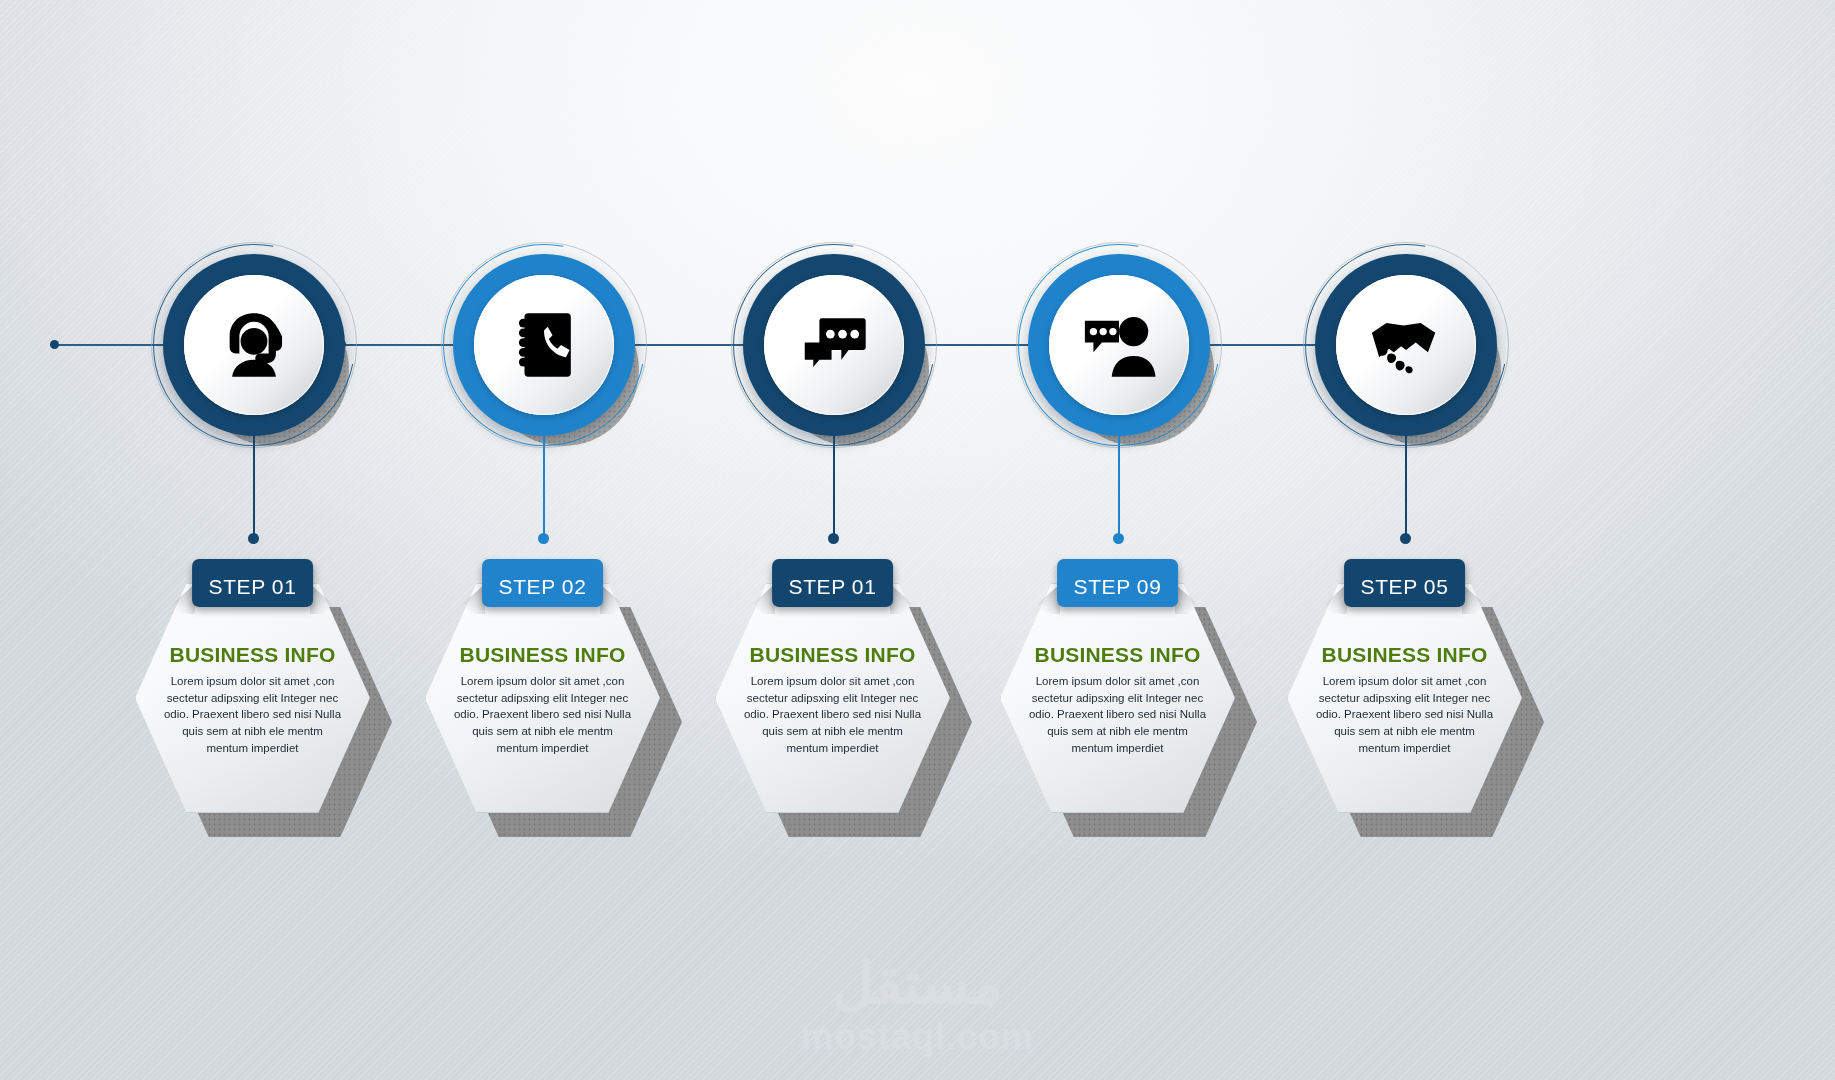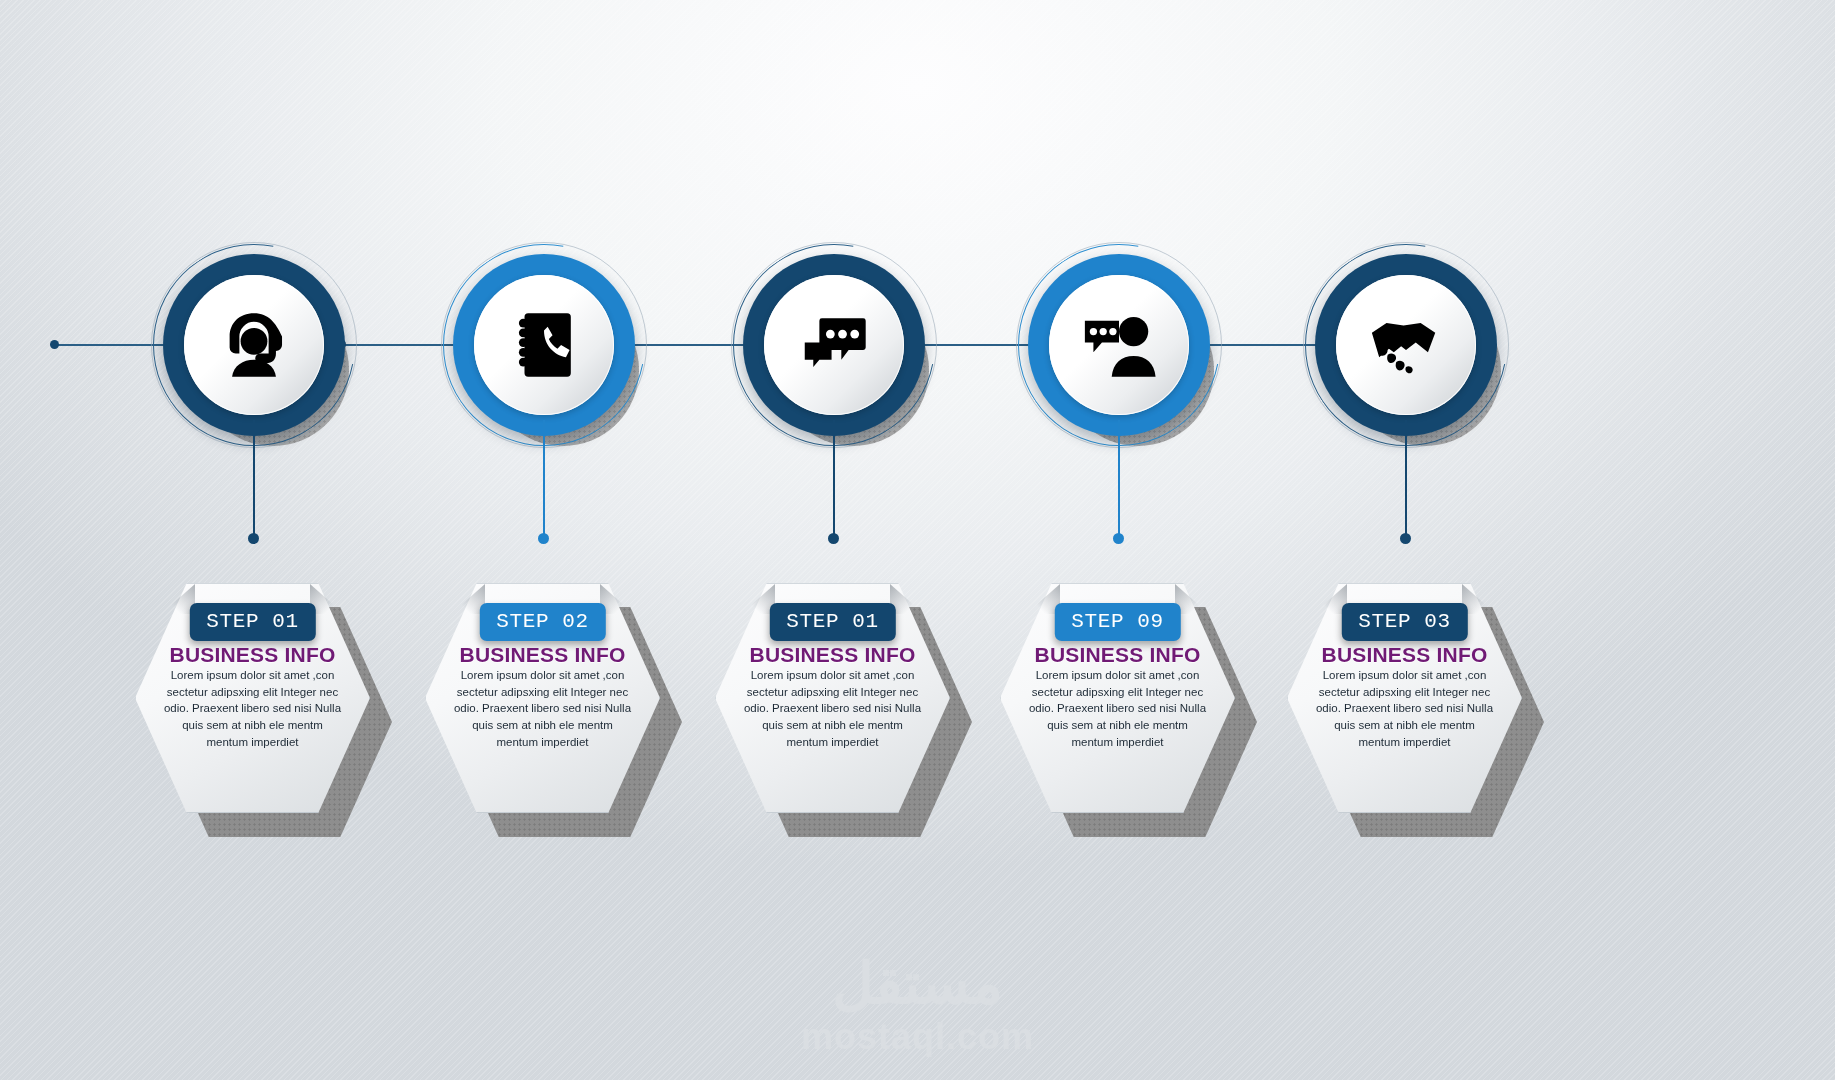--- a/index.html
+++ b/index.html
@@ -86,32 +86,31 @@
     clip-path:polygon(100% 0, 100% 100%, 0 100%);
   }
   .fold-r{
     position:absolute; right:26px; top:1px; width:34px; height:30px;
     background:linear-gradient(135deg, rgba(120,128,136,.60), rgba(120,128,136,0) 70%);
     clip-path:polygon(0 0, 100% 100%, 0 100%);
   }
 
   .badge{
     position:absolute; top:-24px; left:50%; transform:translateX(-50%);
-    padding:7px 17px 8px; border-radius:7px;
+    padding:16px 17px 8px; border-radius:7px;
     color:#fff; font-size:21px; letter-spacing:.6px; white-space:nowrap;
-    font-family:Liberation Mono, monospace;
+    font-family:Liberation Sans, sans-serif;
     box-shadow:0 4px 7px rgba(0,0,0,.32);
-    margin-top:44px;
   }
   .badge.dark{ background:#13466e; }
   .badge.light{ background:#2083cb; }
 
   .card-body{ position:absolute; left:0; top:60px; width:235px; text-align:center; padding:0 14px; }
   .card-title{
-    color:#701a75; font-size:21px; font-weight:bold; letter-spacing:.2px; 
+    color:#4d7c0f; font-size:21px; font-weight:bold; letter-spacing:.2px; margin-bottom:6px;
     text-shadow:0 1px 0 rgba(255,255,255,.8);
   }
   .card-text{ color:#1d2a36; font-size:11.5px; line-height:1.45; padding:0 14px; }
 
   
   .wm{ position:absolute; left:0; right:0; top:955px; text-align:center; color:#dadee2; }
   .wm-ar{ font-size:57px; font-weight:bold; line-height:1; letter-spacing:2px; }
   .wm-en{ font-size:36px; font-weight:bold; letter-spacing:1px; margin-top:4px; }
 </style>
 </head>
@@ -273,21 +272,21 @@
       <div class="card-text">Lorem ipsum dolor sit amet ,con sectetur adipsxing elit Integer nec odio. Praexent libero sed nisi Nulla quis sem at nibh ele mentm mentum imperdiet</div>
     </div>
   </div>
 
   <div class="card" style="left:1287px; top:583px;">
     <div class="hexshadow"></div>
     <div class="hex"></div>
     <div class="hex-edge"></div>
     <div class="fold-l"></div>
     <div class="fold-r"></div>
-    <div class="badge dark">STEP 03</div>
+    <div class="badge dark">STEP 05</div>
     <div class="card-body">
       <div class="card-title">BUSINESS INFO</div>
       <div class="card-text">Lorem ipsum dolor sit amet ,con sectetur adipsxing elit Integer nec odio. Praexent libero sed nisi Nulla quis sem at nibh ele mentm mentum imperdiet</div>
     </div>
   </div>
 
   <div class="wm">
     <div class="wm-ar">مستقل</div>
     <div class="wm-en">mostaql.com</div>
   </div>

